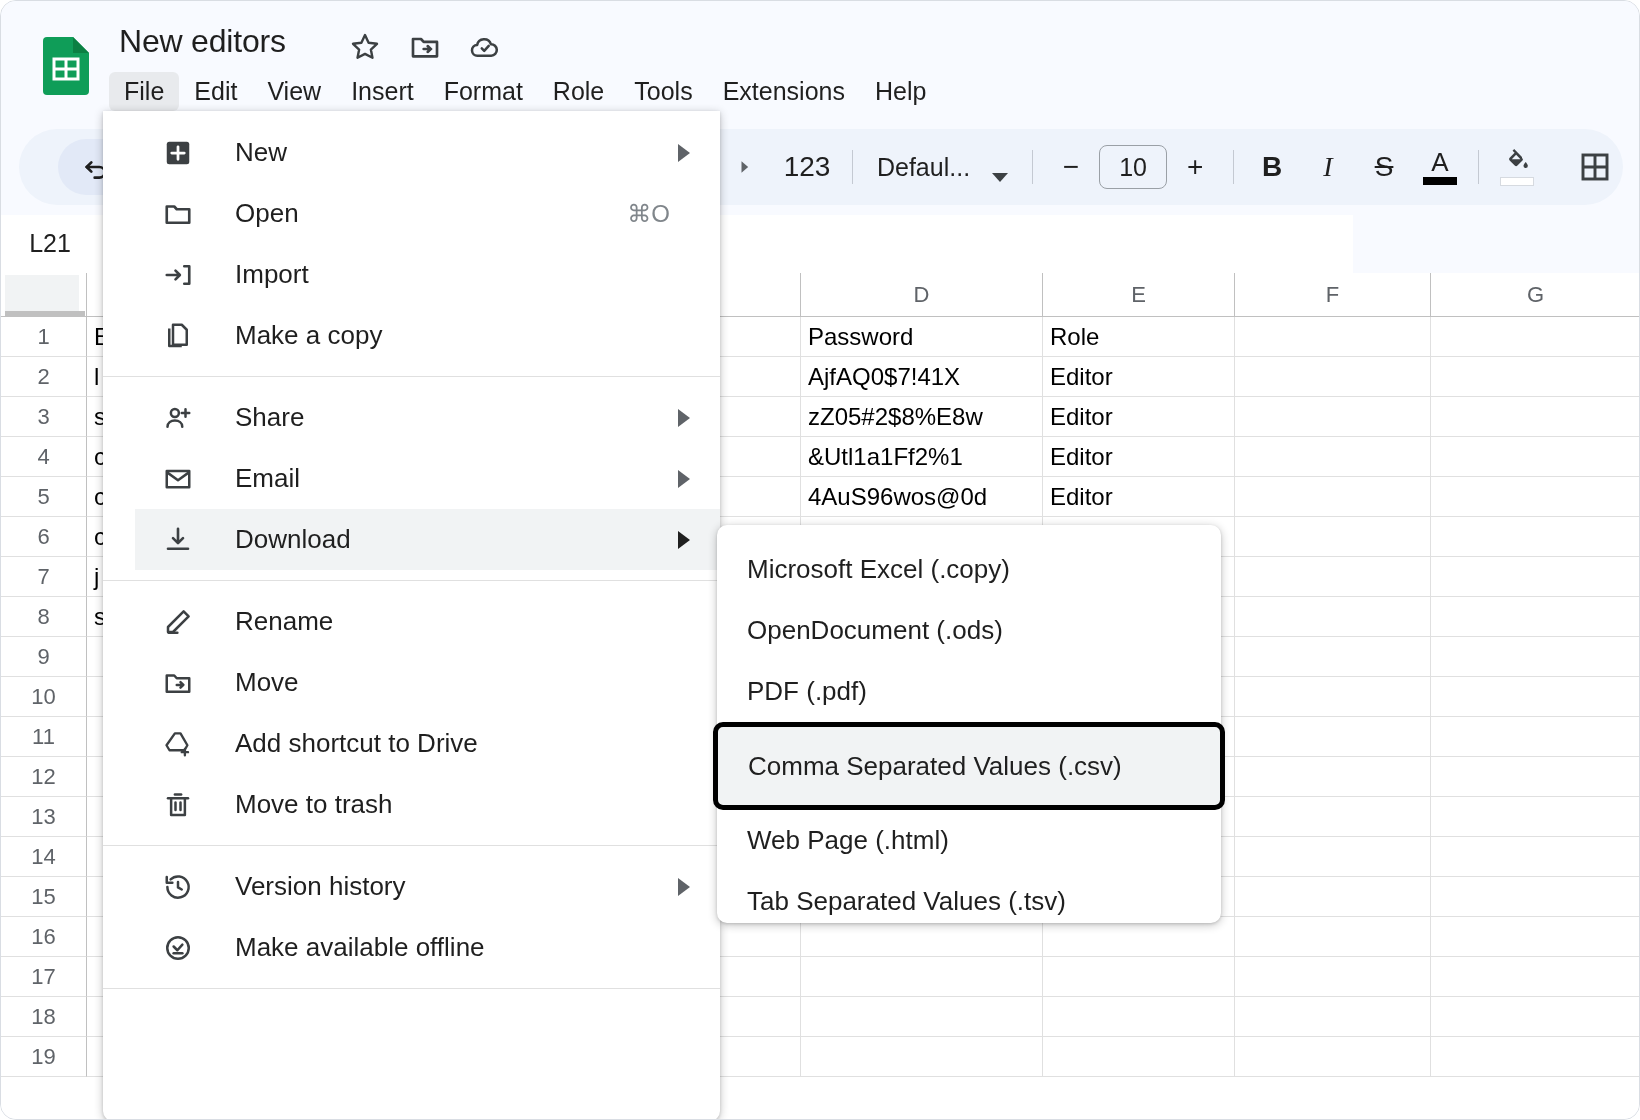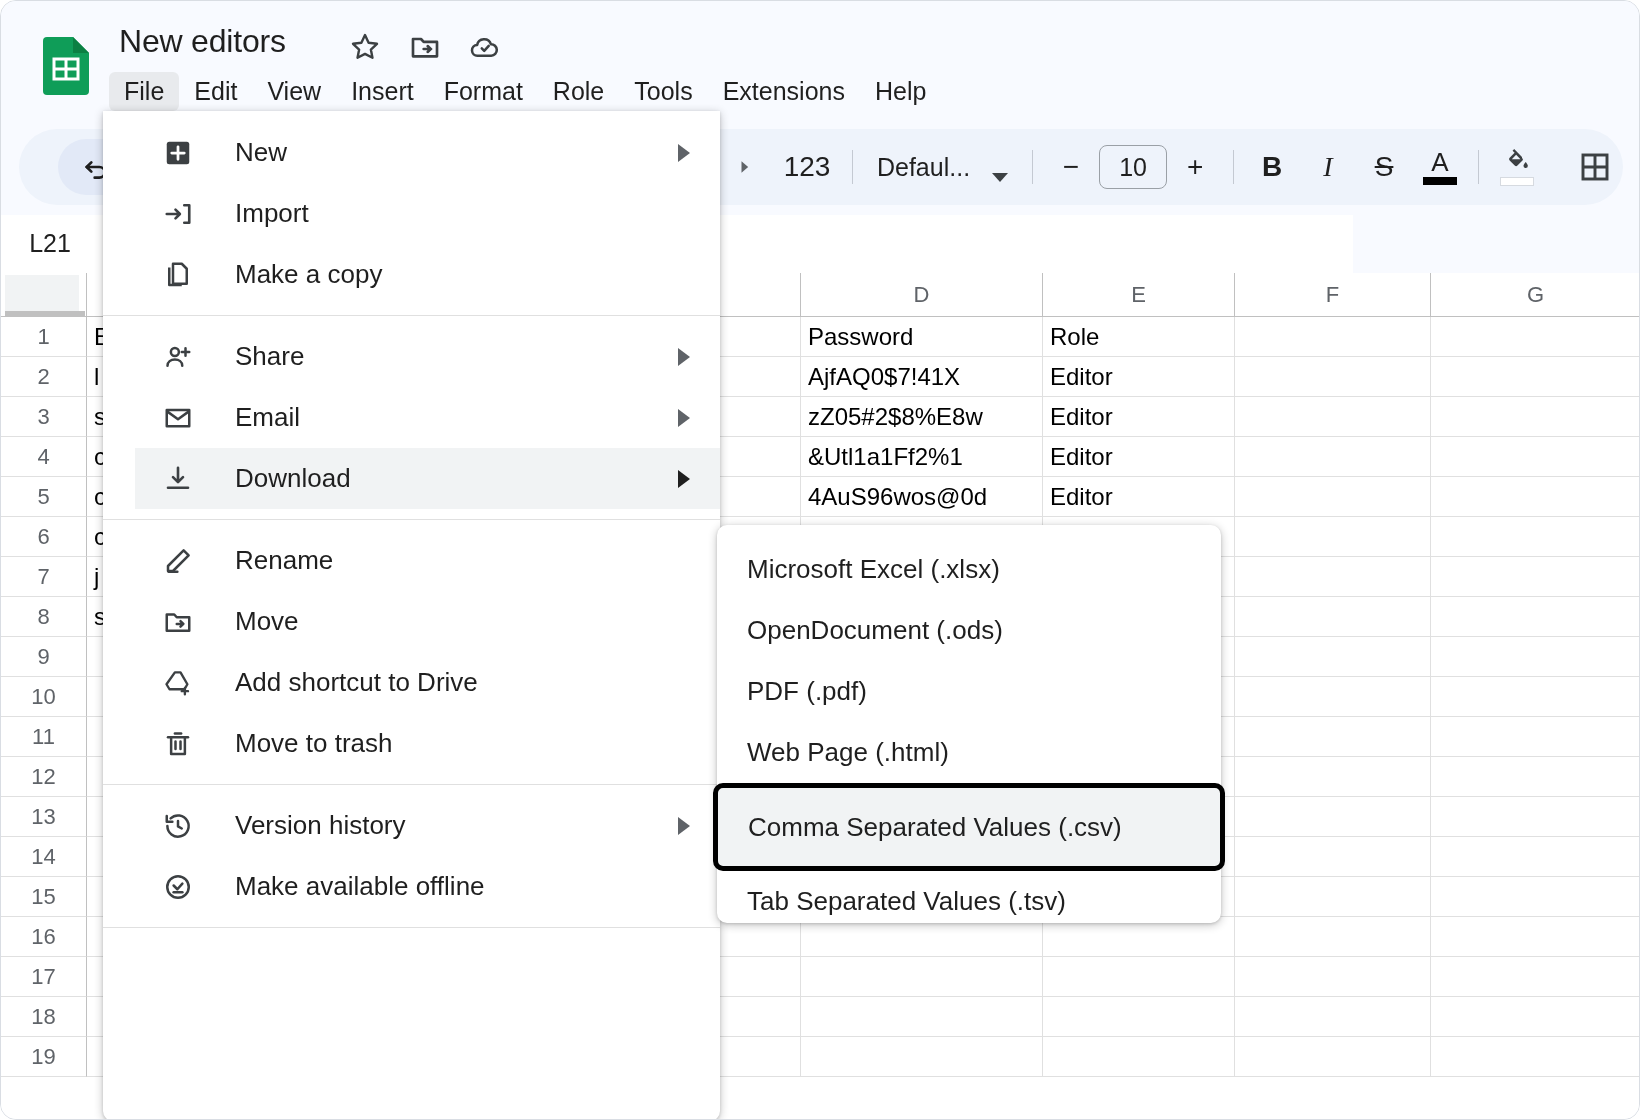--- a/index.html
+++ b/index.html
@@ -535,20 +535,29 @@
       <span class="mi-icon">
         <svg viewBox="0 0 24 24" width="30" height="30">
           <rect x="3" y="3" width="18" height="18" rx="2" fill="#3c4043"></rect>
           <path d="M12 7v10M7 12h10" stroke="#fff" stroke-width="2.2" stroke-linecap="round"></path>
         </svg>
       </span>
       <span class="mi-label">New</span>
       <span class="mi-arrow"></span>
     </div>
 
+    <div class="mi">
+      <span class="mi-icon">
+        <svg viewBox="0 0 24 24" width="30" height="30" fill="none" stroke="#3c4043" stroke-width="2.1" stroke-linejoin="round">
+          <path d="M3 6h6l2 2.2h10V19H3z"></path>
+        </svg>
+      </span>
+      <span class="mi-label">Open</span>
+      <span class="mi-accel">⌘O</span>
+    </div>
 
     <div class="mi">
       <span class="mi-icon">
         <svg viewBox="0 0 24 24" width="30" height="30" fill="none" stroke="#3c4043" stroke-width="2.1" stroke-linecap="round" stroke-linejoin="round">
           <path d="M3 12h10M10 8.5l3.5 3.5L10 15.5"></path>
           <path d="M17 5h4v14h-4"></path>
         </svg>
       </span>
       <span class="mi-label">Import</span>
     </div>
@@ -665,21 +674,21 @@
           <path d="M8.5 16.2h7"></path>
         </svg>
       </span>
       <span class="mi-label">Make available offline</span>
     </div>
 
     <div class="mdiv"></div>
   </div>
 
   <div class="submenu">
-    <div class="smi">Microsoft Excel (.xlsx)</div>
+    <div class="smi">Microsoft Excel (.copy)</div>
     <div class="smi">OpenDocument (.ods)</div>
     <div class="smi">PDF (.pdf)</div>
+    <div class="smi selected">Comma Separated Values (.csv)</div>
     <div class="smi">Web Page (.html)</div>
-    <div class="smi selected">Comma Separated Values (.csv)</div>
     <div class="smi">Tab Separated Values (.tsv)</div>
   </div>
 
 </div>
 
 </body></html>

